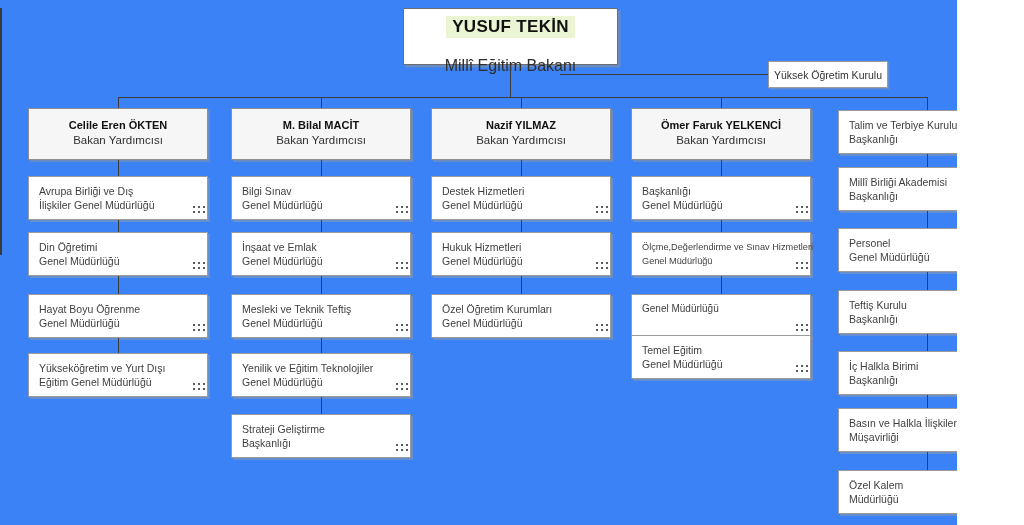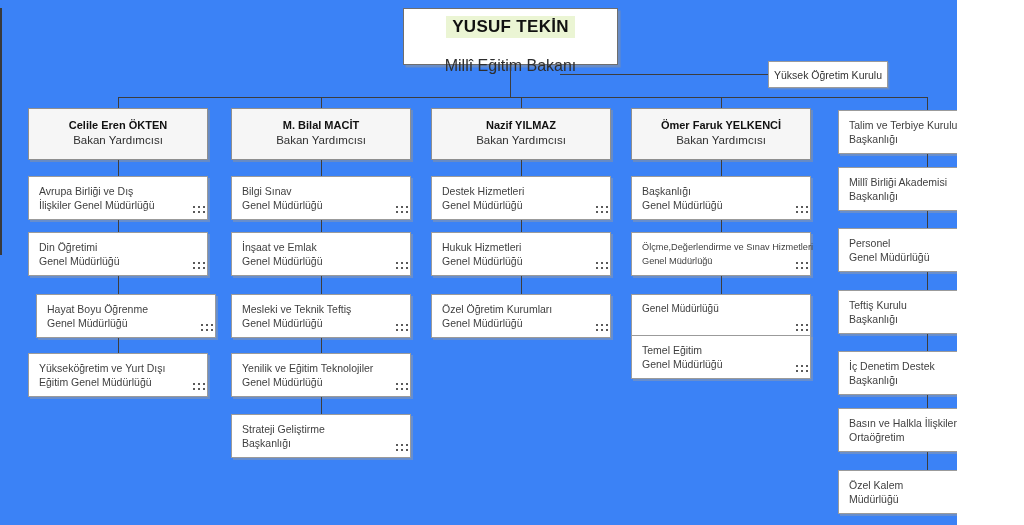--- a/index.html
+++ b/index.html
@@ -71,21 +71,21 @@
   </div>
   <div class="vline" style="left:118px;top:220px;height:12px"></div>
   <div class="box unit" style="left:28px;top:232px">
     <div class="unit-text">
       <div>Din Öğretimi</div>
         <div>Genel Müdürlüğü</div>
     </div>
     <span class="dots"></span>
   </div>
   <div class="vline" style="left:118px;top:276px;height:18px"></div>
-  <div class="box unit" style="left:36px;top:294px">
+  <div class="box unit" style="left:28px;top:294px">
     <div class="unit-text">
       <div>Hayat Boyu Öğrenme</div>
         <div>Genel Müdürlüğü</div>
     </div>
     <span class="dots"></span>
   </div>
   <div class="vline" style="left:118px;top:338px;height:15px"></div>
   <div class="box unit" style="left:28px;top:353px">
     <div class="unit-text">
       <div>Yükseköğretim ve Yurt Dışı</div>
@@ -231,30 +231,30 @@
   <div class="box unit rcol" style="left:838px;top:290px">
     <div class="unit-text">
       <div>Teftiş Kurulu</div>
         <div>Başkanlığı</div>
     </div>
     <span class="dots"></span>
   </div>
   <div class="vline" style="left:927px;top:334px;height:17px"></div>
   <div class="box unit rcol" style="left:838px;top:351px">
     <div class="unit-text">
-      <div>İç Denetim Destek</div>
+      <div>İç Halkla Birimi</div>
         <div>Başkanlığı</div>
     </div>
     <span class="dots"></span>
   </div>
   <div class="vline" style="left:927px;top:395px;height:13px"></div>
   <div class="box unit rcol" style="left:838px;top:408px">
     <div class="unit-text">
       <div>Basın ve Halkla İlişkiler</div>
-        <div>Ortaöğretim</div>
+        <div>Müşavirliği</div>
     </div>
     <span class="dots"></span>
   </div>
   <div class="vline" style="left:927px;top:452px;height:18px"></div>
   <div class="box unit rcol" style="left:838px;top:470px">
     <div class="unit-text">
       <div>Özel Kalem</div>
         <div>Müdürlüğü</div>
     </div>
     <span class="dots"></span>

